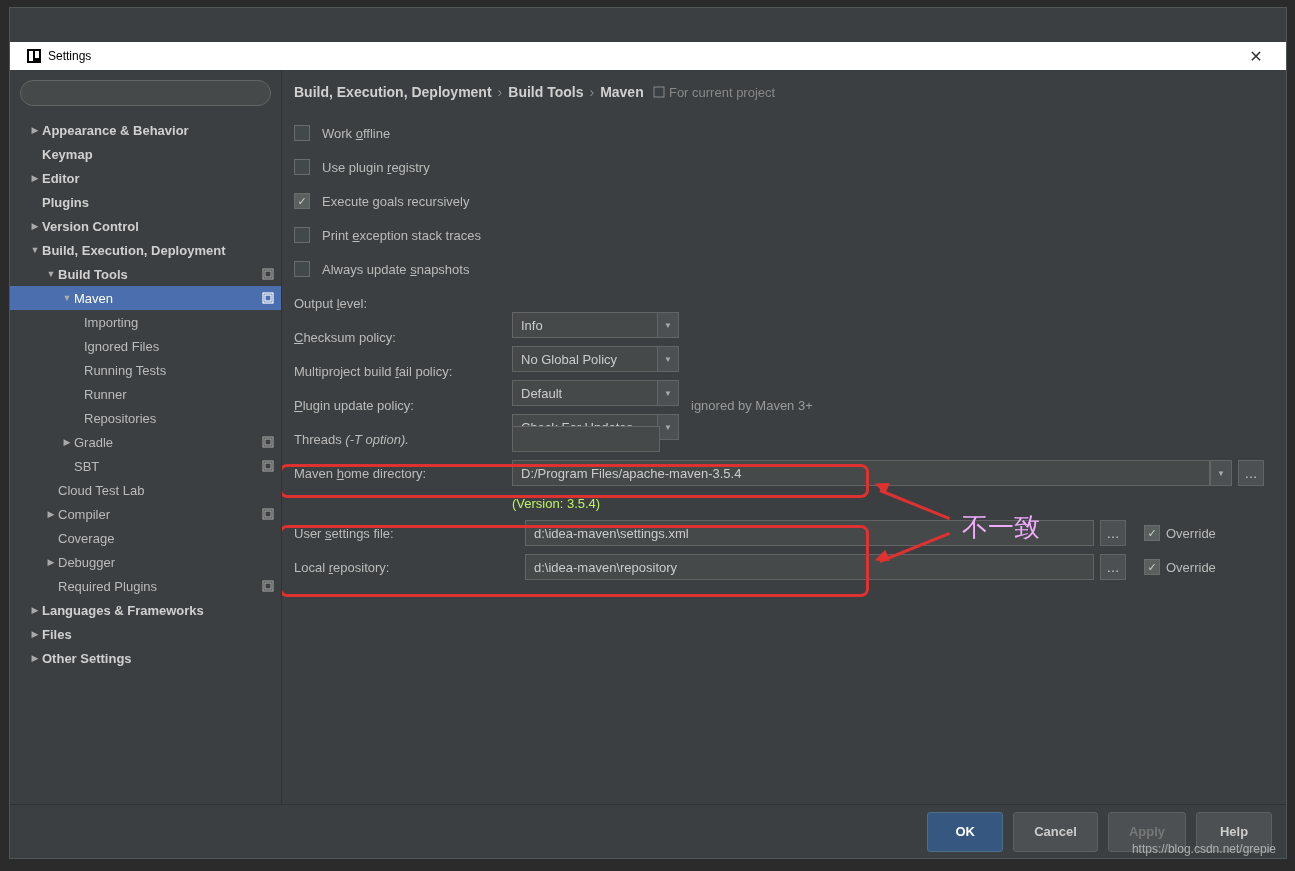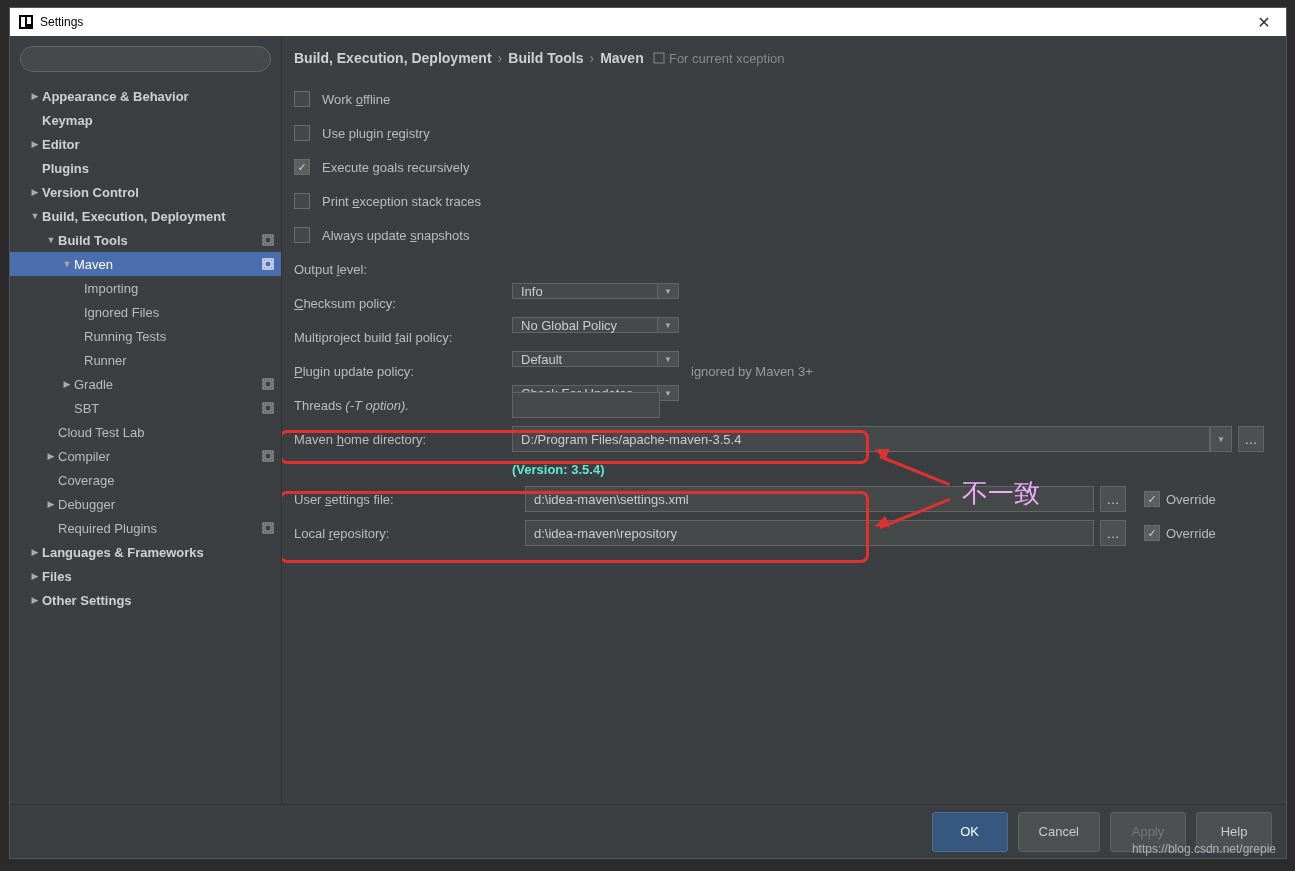--- a/index.html
+++ b/index.html
@@ -1,18 +1,18 @@
 <!DOCTYPE html>
 <html><head>
 <meta charset="utf-8">
 <style>
 * { box-sizing: border-box; margin: 0; padding: 0; }
 body { font-family: "Segoe UI", Arial, sans-serif; font-size: 13px; background:#2b2b2b; color:#bbb; width:1295px; height:871px; overflow:hidden; }
 .dialog { position:absolute; left:9px; top:7px; width:1278px; height:852px; background:#3c3f41; border:1px solid #515658; display:flex; flex-direction:column; }
-.titlebar { height:28px; background:#fff; display:flex; align-items:center; padding:0 8px; color:#000; }
+.titlebar { height:28px; background:#fff; display:flex; align-items:center; padding:0 16px; color:#000;margin-top:34px; }
 .titlebar .icon { width:16px; height:16px; margin-right:6px; }
 .titlebar .title { flex:1; font-size:12px; }
 .titlebar .close { width:28px; text-align:center; font-size:16px; cursor:pointer; color:#333; }
 .dialog-body { flex:1; display:flex; background:#3c3f41; position:relative; }
 .sidebar { width:272px; background:#3c3f41; border-right:1px solid #323232; display:flex; flex-direction:column; }
 .search-wrap { padding:10px 10px 8px 10px; }
 .search { width:100%; height:26px; background:#45494a; border:1px solid #646464; border-radius:13px; color:#bbb; padding:0 10px 0 26px; font-size:13px; position:relative; }
 .search-icon { position:absolute; left:18px; top:15px; color:#aaa; font-size:13px; }
 .tree { flex:1; overflow:auto; padding-top:4px; }
 .node { display:flex; align-items:center; height:24px; cursor:pointer; white-space:nowrap; padding-right:6px; }
@@ -24,40 +24,40 @@
 .pl-0{padding-left:18px;} .pl-1{padding-left:34px;} .pl-2{padding-left:50px;} .pl-3{padding-left:74px;}
 .content { flex:1; padding:14px 16px 10px 12px; position:relative; overflow:hidden; }
 .crumbs { font-size:14px; color:#bbb; margin-bottom:16px; display:flex; align-items:center; gap:6px; }
 .crumbs .b { font-weight:600; color:#d0d0d0; }
 .crumbs .sep { color:#888; }
 .crumbs .proj { color:#888; font-size:13px; }
 .row { display:flex; align-items:center; height:34px; }
 .row .lab { width:218px; }
 .chk { width:16px; height:16px; background:#43494a; border:1px solid #6b6b6b; margin-right:12px; display:inline-flex; align-items:center; justify-content:center; color:#ccc; font-size:11px; }
 .chk.on { background:#5a5f60; }
-.sel { display:flex; height:16px;margin-top:44px; }
+.sel { display:flex; height:26px;margin-top:44px; }
 .sel .v { background:#45494a; border:1px solid #646464; padding:0 8px; display:flex; align-items:center; min-width:145px; border-right:none; color:#ccc; }
 .sel .dd { width:22px; background:#4c5052; border:1px solid #646464; display:flex; align-items:center; justify-content:center; color:#aaa; font-size:8px; }
 .hint { color:#8a8a8a; margin-left:12px; font-style:italic; }
 .input { height:26px; background:#45494a; border:1px solid #646464; padding:0 8px; color:#ccc; display:flex; align-items:center; }
 .inputwide { width:569px;margin-left:13px; }
 .inputfull { flex:1; }
 .btn-dots { width:26px; height:26px; background:#4c5052; border:1px solid #646464; margin-left:6px; display:flex; align-items:center; justify-content:center; color:#ccc; cursor:pointer; }
 .override { display:flex; align-items:center; margin-left:18px; }
 .override .chk { margin-right:6px; }
 .path-row { display:flex; align-items:center; height:34px; }
 .path-row .lab { width:218px; }
 .redbox { position:absolute; border:3px solid #e03131; border-radius:8px; pointer-events:none; }
 .arrow-line { position:absolute; background:#e03131; height:3px; transform-origin:left center; pointer-events:none; }
 .arrow-head { position:absolute; width:0; height:0; border-style:solid; pointer-events:none; }
 .anno-text { position:absolute; font-size:26px; color:#f0abfc; font-family:"Microsoft YaHei","SimSun",sans-serif; pointer-events:none; }
-.version { margin-left:218px; color:#5eead4; height:26px; display:flex; align-items:center;font-weight:bold; }
+.version { margin-left:218px; color:#bef264; height:26px; display:flex; align-items:center; }
 .italic-hint { font-style:italic; }
 .btnbar { height:54px; border-top:1px solid #323232; display:flex; align-items:center; justify-content:flex-end; padding:0 14px; gap:10px; background:#3c3f41; position:relative; }
-.btn { height:40px; padding:8px 20px; background:#4c5052; border:1px solid #5e6060; color:#ccc; border-radius:3px; cursor:pointer; display:flex; align-items:center; justify-content:center; min-width:76px; }
+.btn { height:40px; padding:8px 20px; background:#4c5052; border:1px solid #5e6060; color:#ccc; border-radius:3px; cursor:pointer; display:flex; align-items:center; justify-content:center; min-width:76px;font-weight:bold; }
 .btn.primary { background:#365880; border-color:#4a708b; color:#fff; }
 .btn.dis { color:#777; }
 .watermark { position:absolute; right:10px; bottom:2px; color:#d8d8d8; font-size:12px; opacity:.7; }
 svg.badge-svg { width:14px; height:14px; fill:none; stroke:#9d9d9d; stroke-width:1.2; }
 u{text-decoration:underline;}
 </style>
 </head>
 <body>
 
 <div class="dialog">
@@ -122,20 +122,23 @@
           </div>
         <div class="node pl-3">
             <span class="lbl">Ignored Files</span>
           </div>
         <div class="node pl-3">
             <span class="lbl">Running Tests</span>
           </div>
         <div class="node pl-3">
             <span class="lbl">Runner</span>
           </div>
+        <div class="node pl-3">
+            <span class="lbl">Repositories</span>
+          </div>
         <div class="node pl-2">
             <span class="arrow">▶</span>
             <span class="lbl">Gradle</span>
             <svg class="badge-svg" viewBox="0 0 14 14">
               <rect x="2" y="2" width="10" height="10"></rect>
               <rect x="4" y="4" width="6" height="6"></rect>
             </svg>
           </div>
         <div class="node pl-2">
             <span class="arrow"></span>
@@ -190,21 +193,21 @@
 
     <div class="content">
       <div class="crumbs">
         <span class="b">Build, Execution, Deployment</span>
           <span class="sep">›</span>
         <span class="b">Build Tools</span>
           <span class="sep">›</span>
         <span class="b">Maven</span>
         <span class="proj">&nbsp;<svg style="width:12px;height:12px;vertical-align:-1px" viewBox="0 0 12 12">
               <rect x="1" y="1" width="10" height="10" fill="none" stroke="#888"></rect>
-            </svg>&nbsp;<span>For current xception</span></span>
+            </svg>&nbsp;<span>For current project</span></span>
       </div>
 
       <div class="row">
           <span class="chk"></span>
           <span>Work <u>o</u>ffline</span>
         </div>
       <div class="row">
           <span class="chk"></span>
           <span>Use plugin <u>r</u>egistry</span>
         </div>

